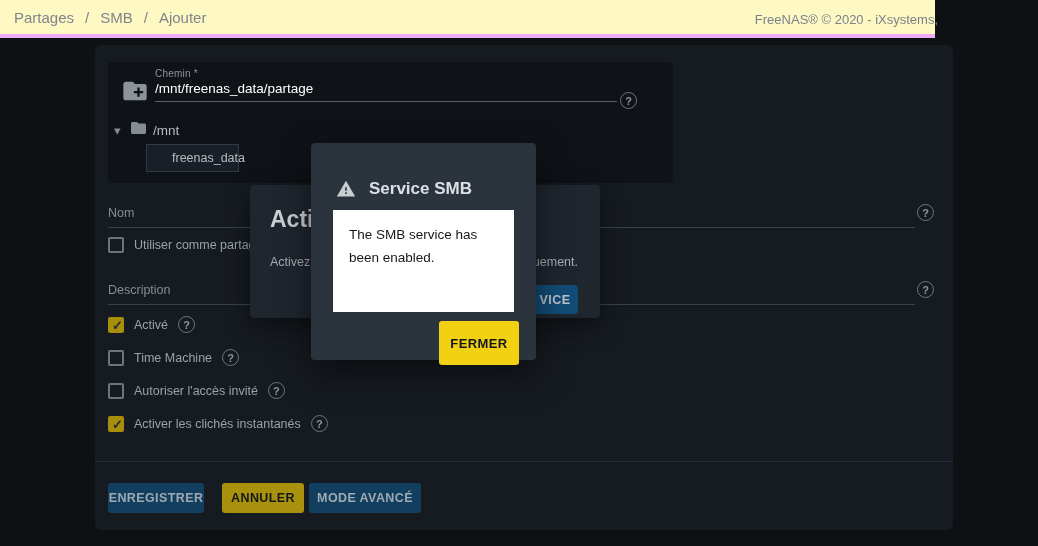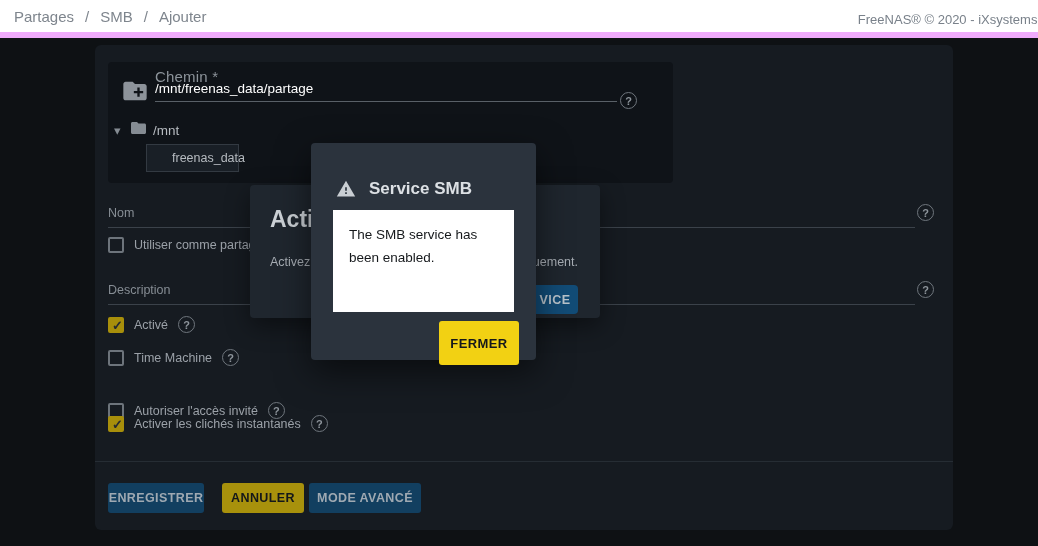--- a/index.html
+++ b/index.html
@@ -5,22 +5,22 @@
   * { margin:0; padding:0; box-sizing:border-box; }
   html,body { background:#0e1114; }
   .stage {
     position:relative; width:1038px; height:546px; overflow:hidden;
     background:#0e1114;
     font-family:"Liberation Sans", sans-serif;
   }
 
   
   .topbar {
-    position:absolute; left:0; top:0; width:1038px; height:38px;
-    background:#ffffff; border-bottom:6px solid #f0abfc;
+    position:absolute; left:0; top:0; width:935px; height:38px;
+    background:#fef9c3; border-bottom:4px solid #f0abfc;
     display:flex; align-items:center;
   }
   .crumbs { display:flex; align-items:center; gap:11px; margin-left:14px;
     font-size:15px; color:#7e858d; }
   .crumb { cursor:default; }
   .topbar-right { position:absolute; right:-3px; top:0; height:38px;
     display:flex; align-items:center; font-size:13px; color:#79818a;
     white-space:nowrap; }
 
   
@@ -28,21 +28,21 @@
     position:absolute; left:95px; top:45px; width:858px; height:485px;
     background:#161b21; border-radius:6px;
   }
 
   
   .panel {
     position:absolute; left:13px; top:17px; width:565px; height:121px;
     background:#0f1318; border-radius:4px;
   }
   .folder-plus { position:absolute; left:11px; top:15px; width:32px; height:28px; }
-  .field-label { position:absolute; font-size:15px; color:#8c939a; letter-spacing:.2px; }
+  .field-label { position:absolute; font-size:10px; color:#8c939a; letter-spacing:.2px; }
   .path-label { left:47px; top:6px; }
   .path-value { position:absolute; left:47px; top:19px; font-size:13.5px; color:#ffffff; }
   .path-underline { position:absolute; left:47px; top:39px; width:462px; height:1px; background:#596067; }
   .help {
     display:inline-flex; width:17px; height:17px; border:1.5px solid #6f767d;
     border-radius:50%; align-items:center; justify-content:center; flex:0 0 auto;
   }
   .help::after { content:"?"; font-size:11px; color:#8d949b; font-weight:700; }
   .help.abs { position:absolute; }
   .tree-expander { position:absolute; left:6px; top:59px; width:14px; height:16px; }
@@ -173,21 +173,21 @@
     <div class="cb-row" style="top:271px;">
       <span class="cb checked"></span>
       <span class="cb-label">Activé</span>
       <span class="help"></span>
     </div>
     <div class="cb-row" style="top:304px;">
       <span class="cb"></span>
       <span class="cb-label">Time Machine</span>
       <span class="help"></span>
     </div>
-    <div class="cb-row" style="top:357px;">
+    <div class="cb-row" style="top:337px;">
       <span class="cb"></span>
       <span class="cb-label">Autoriser l'accès invité</span>
       <span class="help"></span>
     </div>
     <div class="cb-row" style="top:370px;">
       <span class="cb checked"></span>
       <span class="cb-label">Activer les clichés instantanés</span>
       <span class="help"></span>
     </div>
 

